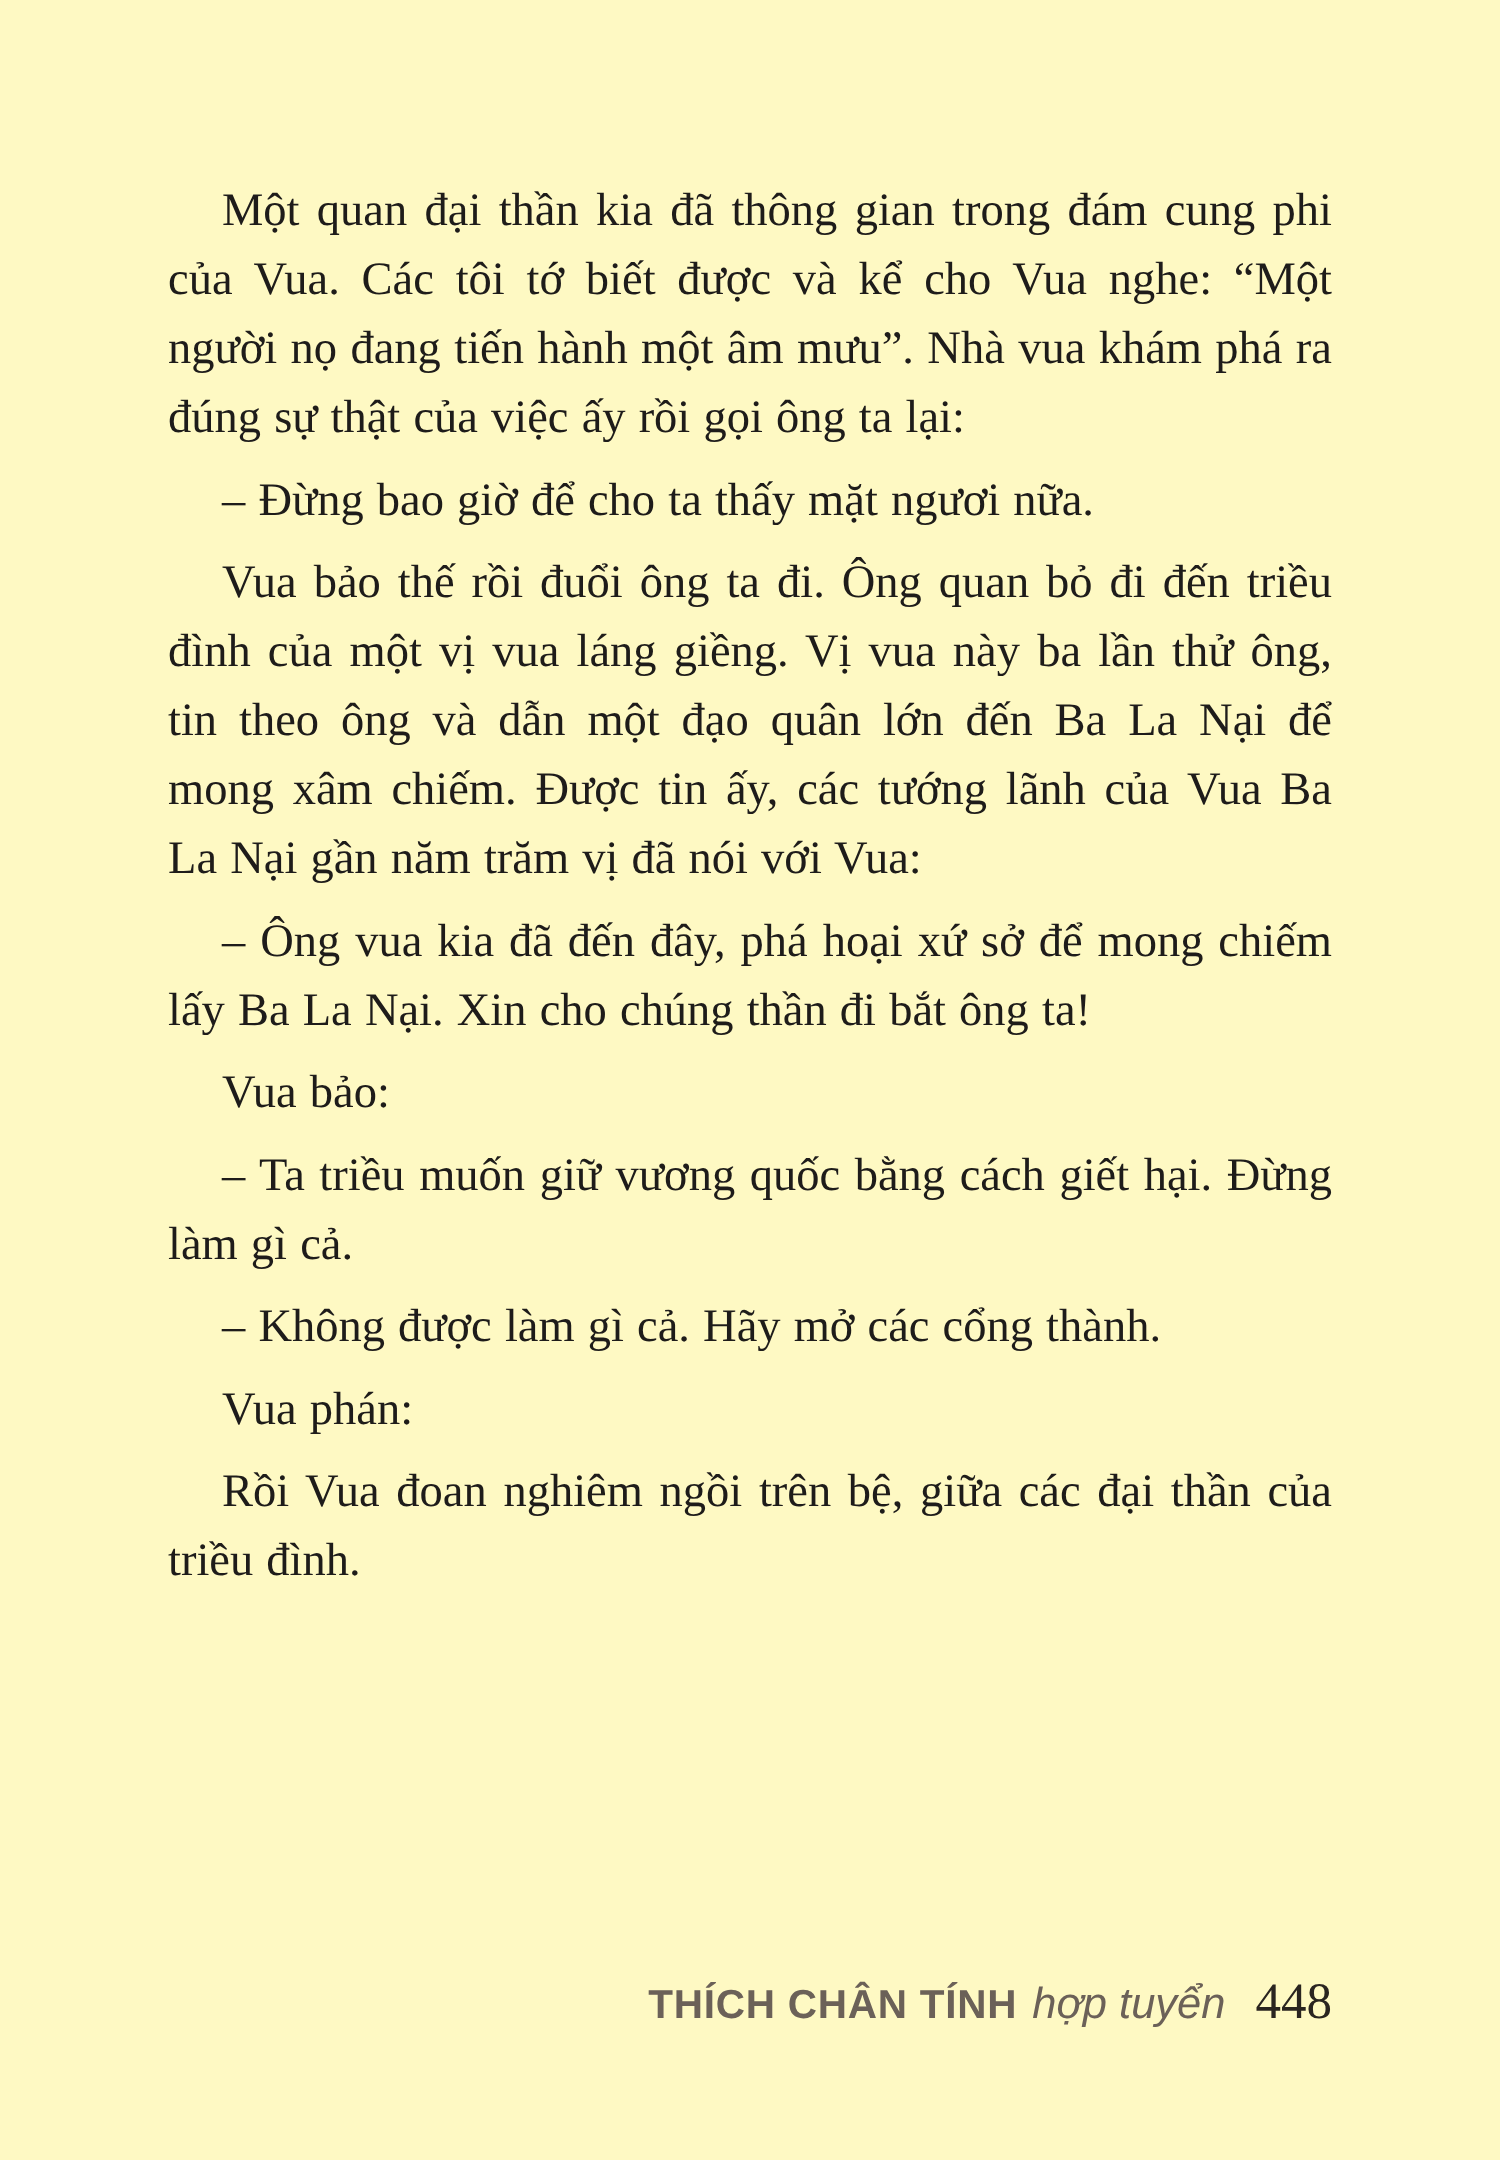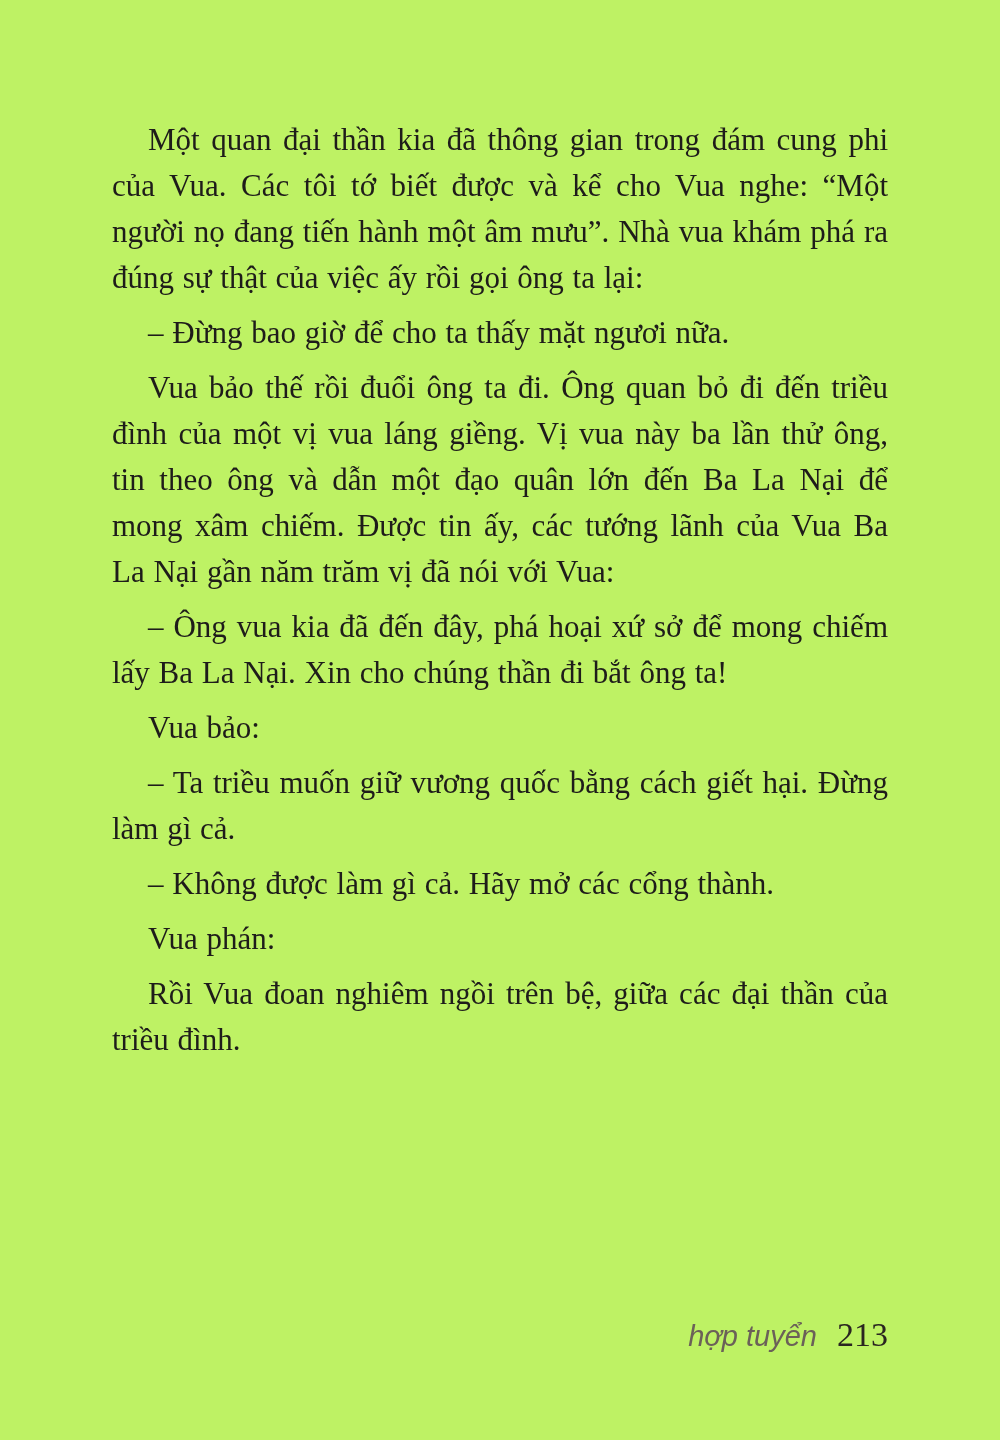--- a/index.html
+++ b/index.html
@@ -9,21 +9,21 @@
   body {
     width: 1000px;
     height: 1440px;
     background: #ffffff;
     position: relative;
     overflow: hidden;
   }
   .page {
     position: absolute;
     inset: 0;
-    background: #bef264;
+    background: #fef9c3;
   }
   .text-block {
     position: absolute;
     left: 112px;
     top: 117px;
     width: 776px;
     font-family: "Liberation Serif", "DejaVu Serif", serif;
     font-size: 31px;
     line-height: 46px;
     color: #1e1c1a;
@@ -75,17 +75,18 @@
     <p>Vua bảo thế rồi đuổi ông ta đi. Ông quan bỏ đi đến triều đình của một vị vua láng giềng. Vị vua này ba lần thử ông, tin theo ông và dẫn một đạo quân lớn đến Ba La Nại để mong xâm chiếm. Được tin ấy, các tướng lãnh của Vua Ba La Nại gần năm trăm vị đã nói với Vua:</p>
     <p>– Ông vua kia đã đến đây, phá hoại xứ sở để mong chiếm lấy Ba La Nại. Xin cho chúng thần đi bắt ông ta!</p>
     <p>Vua bảo:</p>
     <p>– Ta triều muốn giữ vương quốc bằng cách giết hại. Đừng làm gì cả.</p>
     <p>– Không được làm gì cả. Hãy mở các cổng thành.</p>
     <p>Vua phán:</p>
     <p>Rồi Vua đoan nghiêm ngồi trên bệ, giữa các đại thần của triều đình.</p>
   </main>
 
   <footer class="running-footer">
+    <span class="footer-author">THÍCH CHÂN TÍNH</span>
     <span class="footer-series">hợp tuyển</span>
-    <span class="page-number">213</span>
+    <span class="page-number">448</span>
   </footer>
 
 </div>
 
 </body></html>

